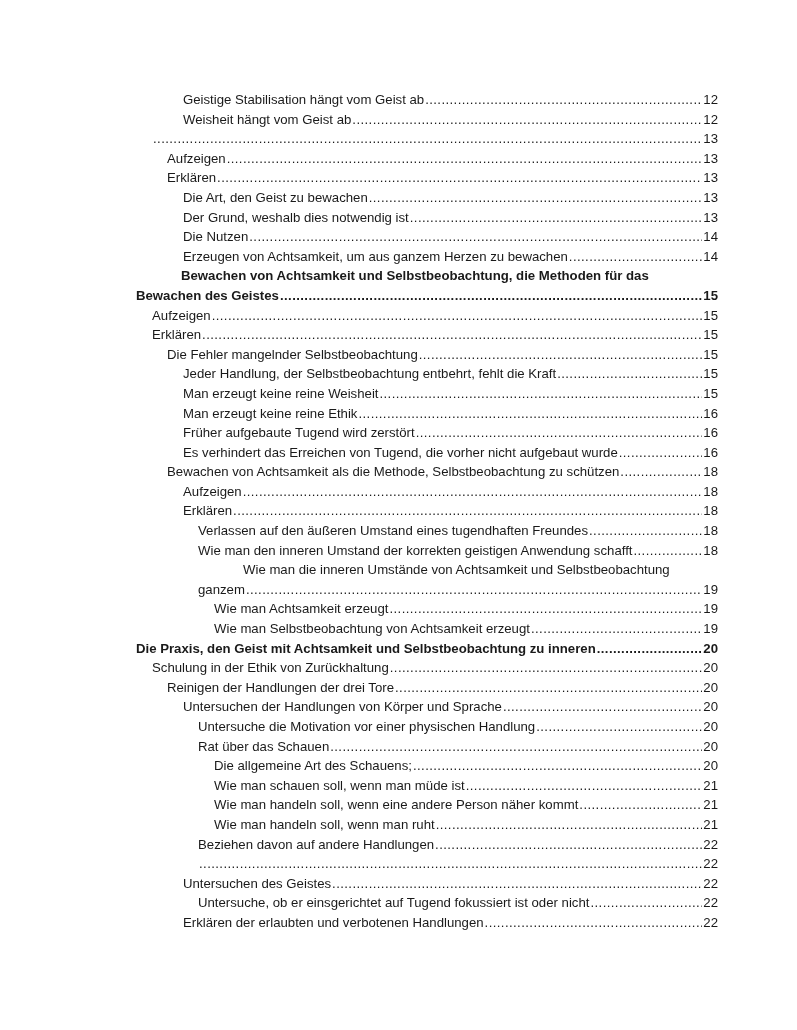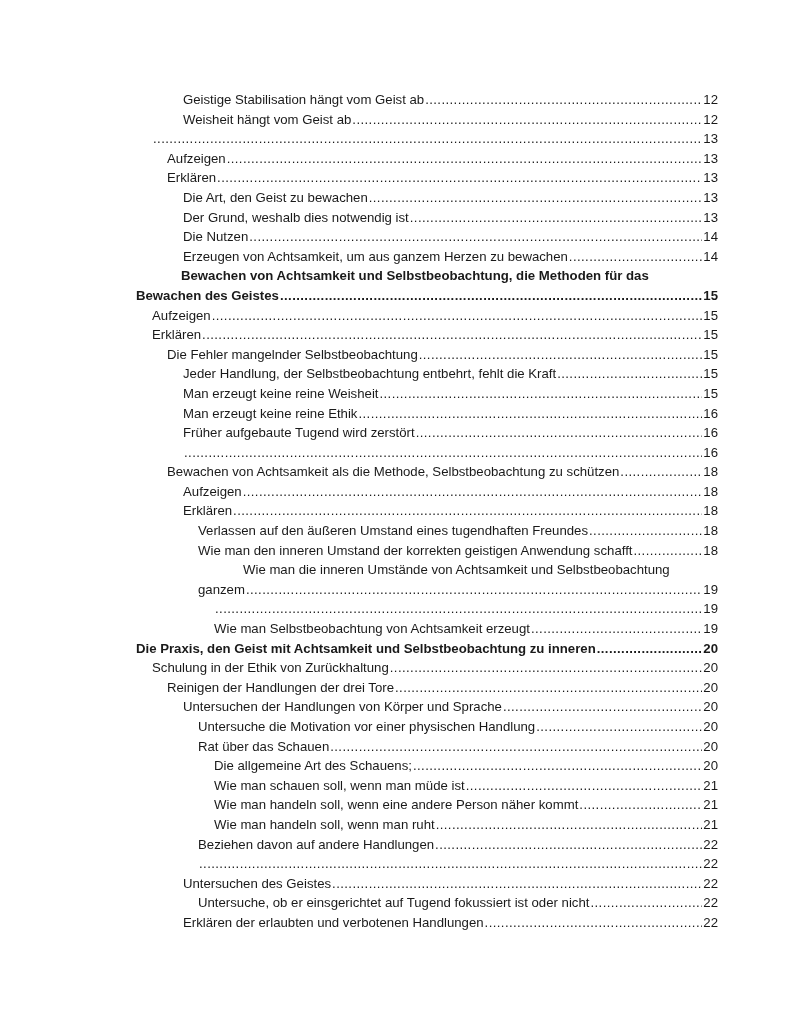--- a/index.html
+++ b/index.html
@@ -145,20 +145,21 @@
       </div>
       <div class="entry l3">
         <div class="row">
           <span class="title">Früher aufgebaute Tugend wird zerstört</span>
           <span class="leader"></span>
           <span class="page-num">16</span>
         </div>
       </div>
       <div class="entry l3">
         <div class="row">
+          <span class="title">Es verhindert das Erreichen von Tugend, die vorher nicht aufgebaut wurde</span>
           <span class="leader"></span>
           <span class="page-num">16</span>
         </div>
       </div>
       <div class="entry l2">
         <div class="row">
           <span class="title">Bewachen von Achtsamkeit als die Methode, Selbstbeobachtung zu schützen</span>
           <span class="leader"></span>
           <span class="page-num">18</span>
         </div>
@@ -194,20 +195,21 @@
       <div class="entry l4 wrap1">
         <div class="firstline">Wie man die inneren Umstände von Achtsamkeit und Selbstbeobachtung</div>
         <div class="row">
           <span class="title">ganzem</span>
           <span class="leader"></span>
           <span class="page-num">19</span>
         </div>
       </div>
       <div class="entry l5">
         <div class="row">
+          <span class="title">Wie man Achtsamkeit erzeugt</span>
           <span class="leader"></span>
           <span class="page-num">19</span>
         </div>
       </div>
       <div class="entry l5">
         <div class="row">
           <span class="title">Wie man Selbstbeobachtung von Achtsamkeit erzeugt</span>
           <span class="leader"></span>
           <span class="page-num">19</span>
         </div>

